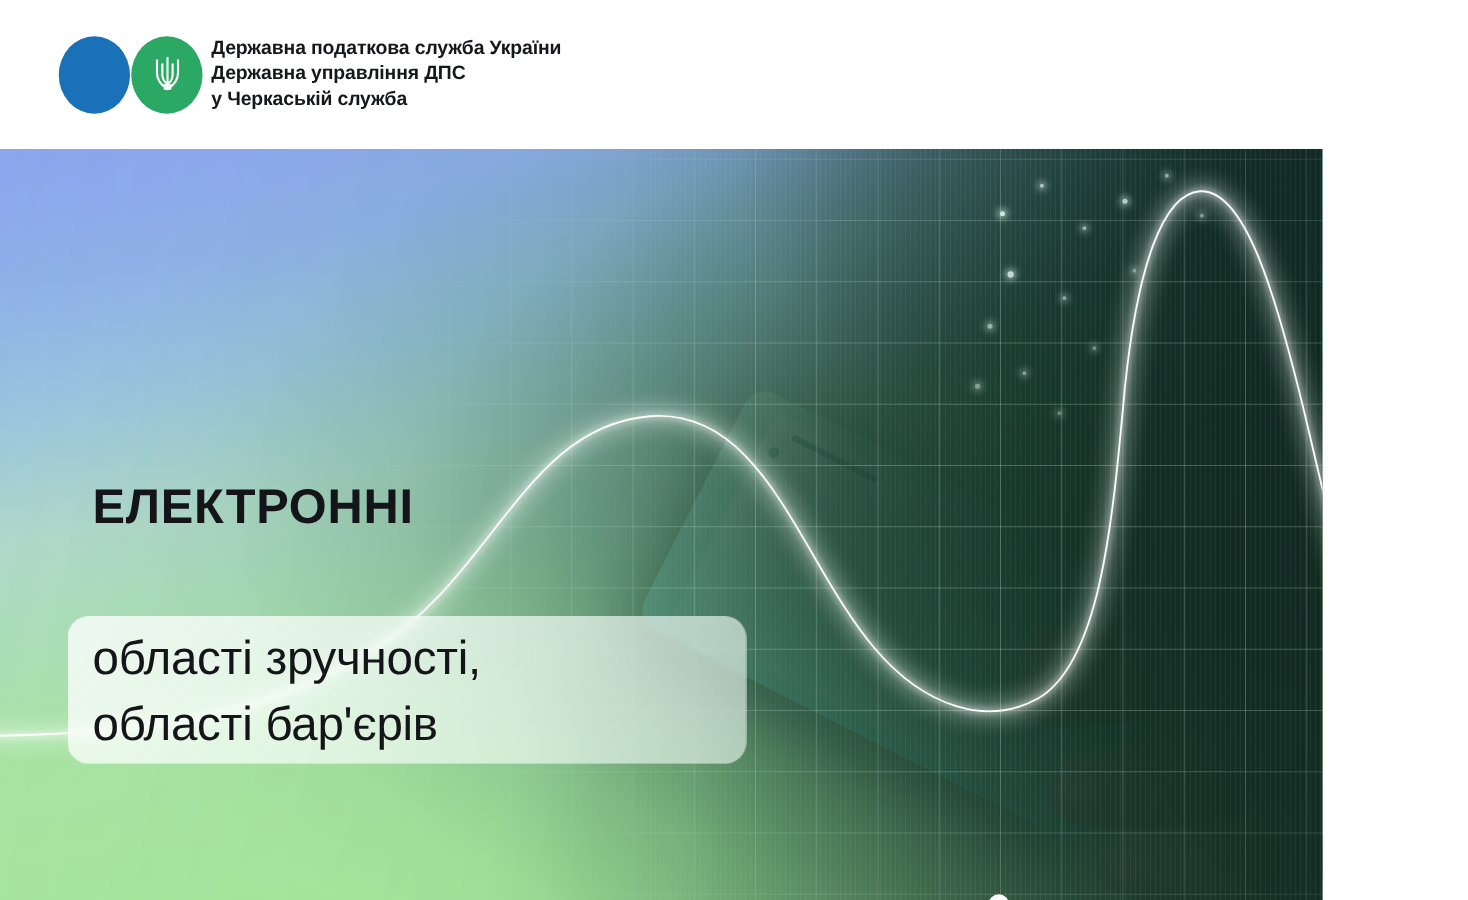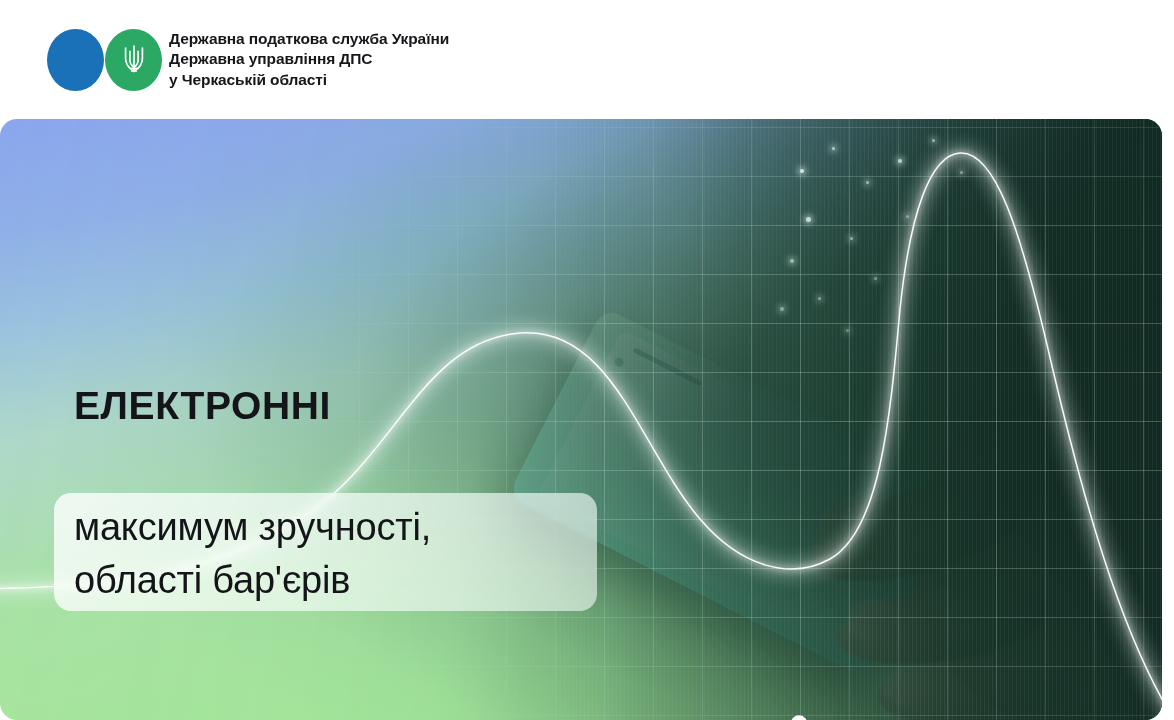--- a/index.html
+++ b/index.html
@@ -68,24 +68,23 @@
     color: #15171a;
     line-height: 20.5px;
     letter-spacing: -0.1px;
     white-space: nowrap;
   }
 
   
   .hero {
     position: absolute;
     left: 0; top: 119px;
-    width: 1162px;
+    width: 1058px;
     height: 601px;
     overflow: hidden;
-    border-radius: 17px;
   }
 
   
   .bg-base {
     position: absolute; inset: 0;
     background: linear-gradient(170deg,
        #8BA6EE 0%,
        #8FB0E8 14%,
        #9BC4DE 27%,
        #AFD8C9 40%,
@@ -335,21 +334,21 @@
             <path d="M9.6 25.3 H16.4"></path>
             <path d="M10.7 28.0 H15.3"></path>
           </g>
         </svg>
       </div>
     </div>
 
     <div class="header-text">
       <div>Державна податкова служба України</div>
       <div>Державна управління ДПС</div>
-      <div>у Черкаській області</div>
+      <div>у Черкаській служба</div>
     </div>
 
   </div>
 
   <div class="hero">
 
     <div class="bg-base"></div>
 
     <div class="photo">
       <div class="phone">
@@ -425,21 +424,21 @@
     <div class="sparkle" style="left:780px;top:188px;width:4px;height:4px;opacity:.5"></div>
     <div class="sparkle" style="left:906px;top:96px;width:3px;height:3px;opacity:.45"></div>
     <div class="sparkle" style="left:846px;top:210px;width:3px;height:3px;opacity:.4"></div>
 
     <div class="headline">
       <div>ЕЛЕКТРОННІ</div>
     </div>
 
     <div class="subtitle-pill"></div>
     <div class="subtitle">
-      <div>максимум зручності,</div>
+      <div>області зручності,</div>
       <div>області бар'єрів</div>
     </div>
 
     <div class="bezbar">
       <svg class="bezbar-mark" viewBox="0 0 58 58">
         <g fill="#ffffff">
           <circle cx="29" cy="9.5" r="8.2"></circle>
           <circle cx="47" cy="21" r="8.2"></circle>
           <circle cx="47" cy="40" r="8.2"></circle>
           <circle cx="29" cy="50" r="8.2"></circle>

